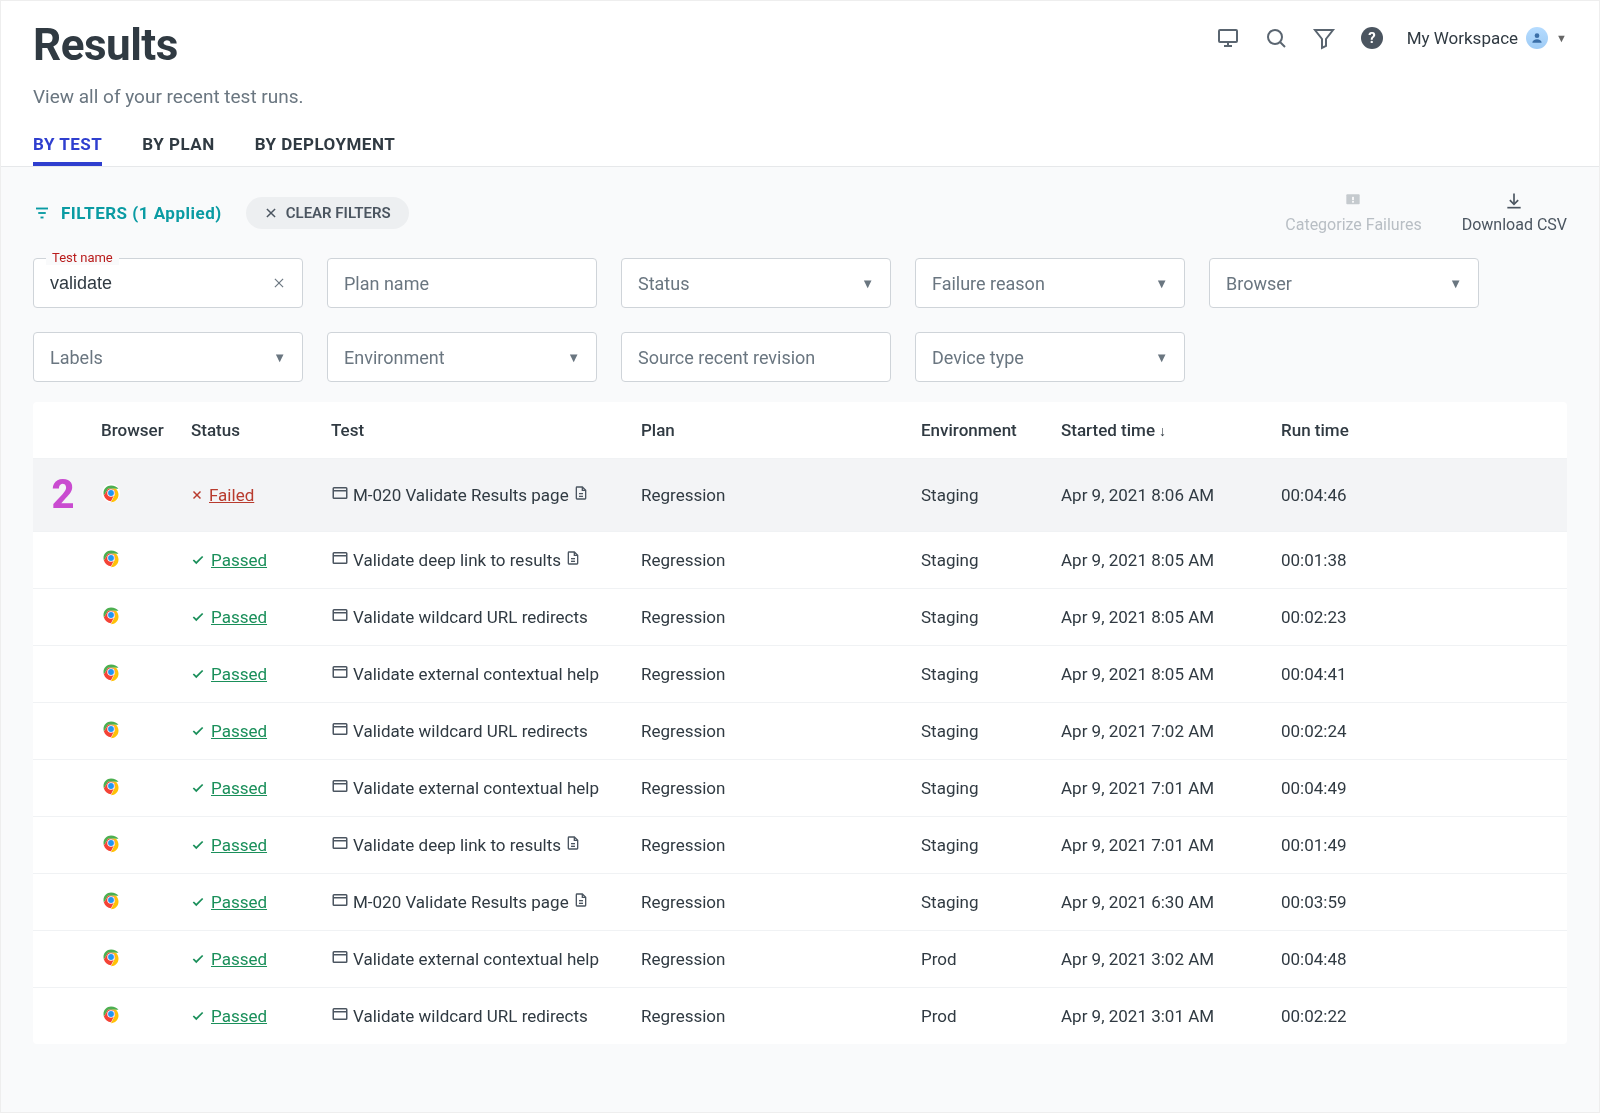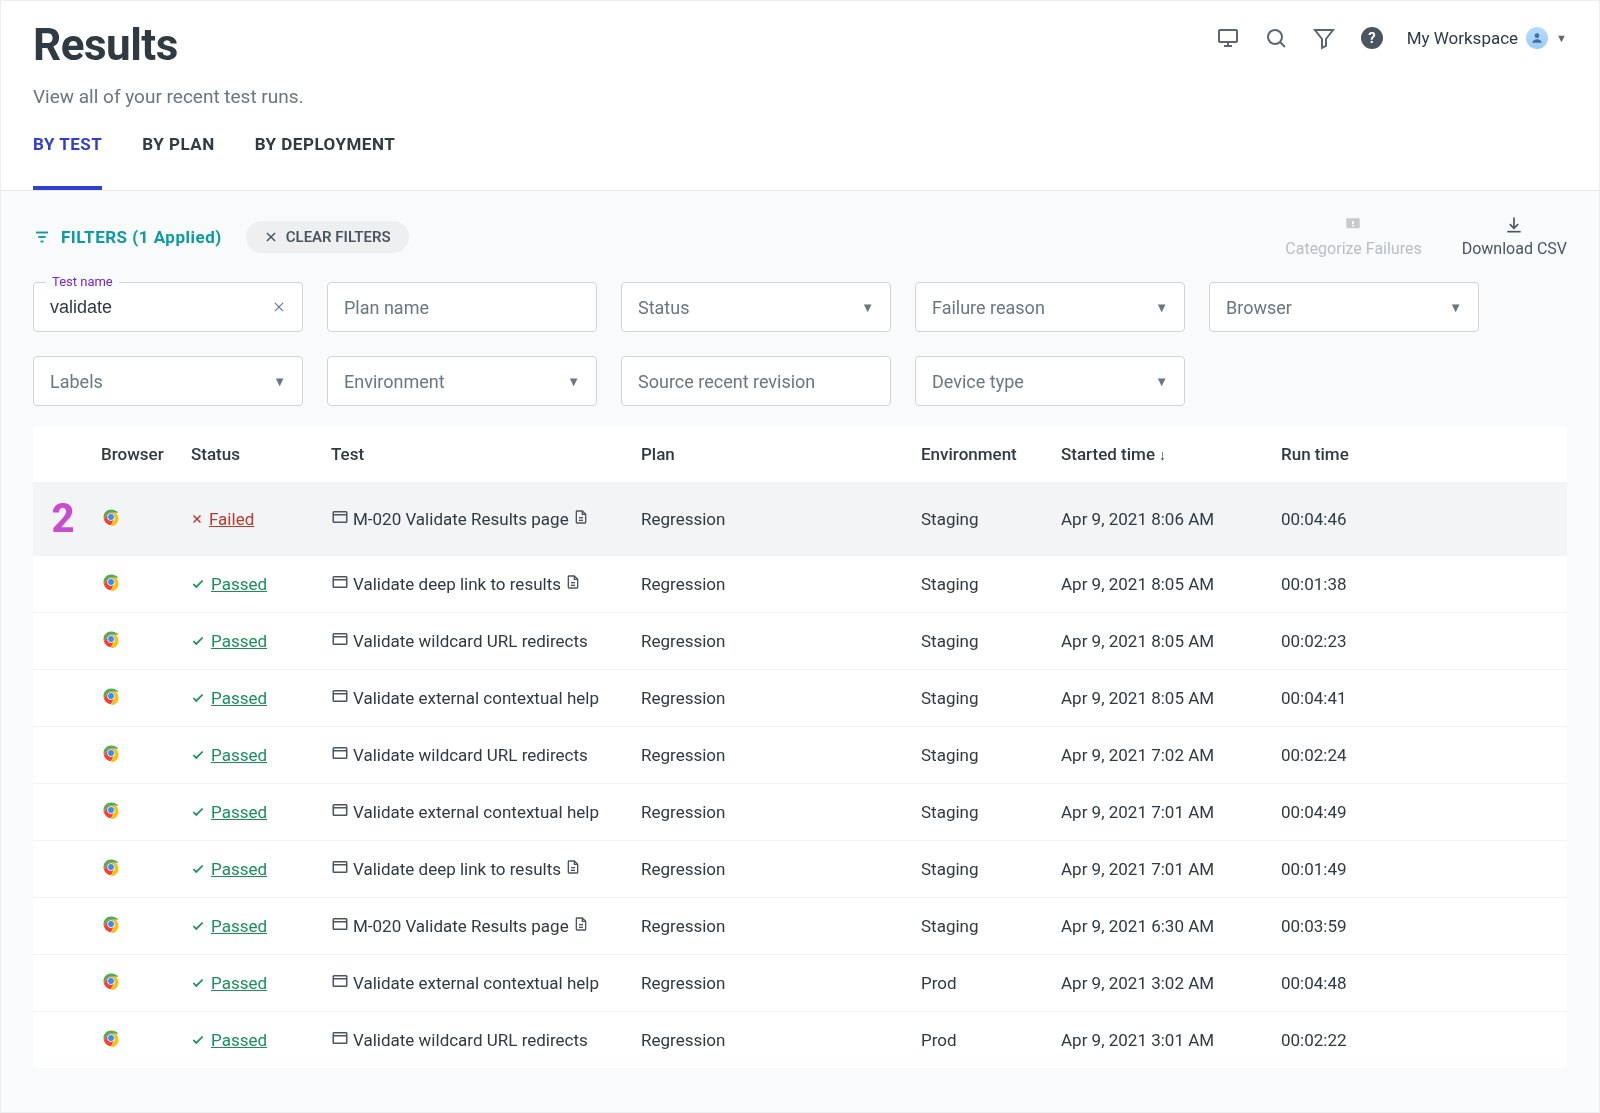--- a/index.html
+++ b/index.html
@@ -18,39 +18,39 @@
   }
   .topbar-left h1 { font-size: 44px; font-weight: 700; color:#303a42; letter-spacing:-0.5px; }
   .topbar-left .subtitle { font-size: 19px; color:#6a7680; margin-top:14px; }
   .topbar-right { display:flex; align-items:center; gap:22px; padding-top:6px; }
   .topbar-right .icon-btn { width:26px; height:26px; display:flex; align-items:center; justify-content:center; cursor:pointer; color:#5a6570;}
   .ws { display:flex; align-items:center; gap:8px; font-size:17px; color:#303a42; cursor:pointer;}
   .avatar { width:22px; height:22px; border-radius:50%; background:linear-gradient(#b6dcff,#9ecbf5); display:flex; align-items:center; justify-content:center;}
   .caret { font-size:11px; color:#666; }
 
   .tabs { display:flex; gap:40px; padding: 26px 32px 0 32px; border-bottom:1px solid #e6e8ea; }
-  .tab { font-size:17px; font-weight:700; letter-spacing:0.5px; color:#303a42; padding-bottom:32px; cursor:pointer; border-bottom:4px solid transparent;}
+  .tab { font-size:17px; font-weight:700; letter-spacing:0.5px; color:#303a42; padding-bottom:8px; cursor:pointer; border-bottom:4px solid transparent;}
   .tab.active { color:#2f3fcf; border-bottom-color:#2f3fcf; }
 
   .content { flex:1; background:#f9fafb; padding: 24px 0 12px 0; overflow:hidden;}
   .filter-row1 { display:flex; align-items:center; justify-content:space-between; padding:0 32px; }
   .filter-row1-left { display:flex; align-items:center; gap:24px; }
   .filters-chip { display:flex; align-items:center; gap:10px; color:#0a9ba3; font-weight:700; font-size:17px; letter-spacing:0.5px;}
   .clear-chip { display:flex; align-items:center; gap:8px; background:#edeff1; border-radius:999px; padding:7px 18px; color:#4b5560; font-size:15px; font-weight:600; cursor:pointer;}
   .filter-row1-right { display:flex; align-items:flex-end; gap:40px; }
   .rightlink { display:flex; flex-direction:column; align-items:center; gap:4px; font-size:16px; color:#4b5560; cursor:pointer;}
   .rightlink.disabled { color:#b8bec4; cursor:default;}
   .rightlink svg { width:20px; height:20px;}
 
   .filter-grid { display:flex; flex-wrap:wrap; gap:24px; padding:24px 32px 0 32px; }
   .fcontrol { position:relative; height:50px; border:1px solid #cfd4d9; border-radius:4px; background:#fff; display:flex; align-items:center; padding:0 16px; font-size:18px; color:#303a42; }
   .fcontrol .ph { color:#6a7680; }
   .fcontrol .chev { margin-left:auto; color:#6a7680; font-size:13px;}
   .fcontrol input { border:none; outline:none; font-size:18px; width:100%; background:transparent; color:#303a42;}
-  .float-label { position:absolute; top:-9px; left:12px; background:#f9fafb; padding:0 6px; font-size:13px; color:#6d28d9;}
+  .float-label { position:absolute; top:-9px; left:12px; background:#f9fafb; padding:0 6px; font-size:13px; color:#b91c1c;}
   .clear-x { color:#6a7680; cursor:pointer; padding-left:8px;}
 
   .w-270 { width:270px; }
 
   .table-wrap { margin:20px 32px 0 32px; background:#fff; border-radius:4px; overflow:hidden;}
   table { width:100%; border-collapse:collapse; table-layout:fixed;}
   thead th { text-align:left; font-weight:500; font-size:17px; color:#303a42; padding:18px 8px; }
   tbody td { font-size:17px; color:#303a42; padding:16px 8px; white-space:nowrap; overflow:hidden; text-overflow:ellipsis;}
   tbody tr { border-top:1px solid #f0f2f4; }
   tbody tr.hover { background:#f3f4f6; }

